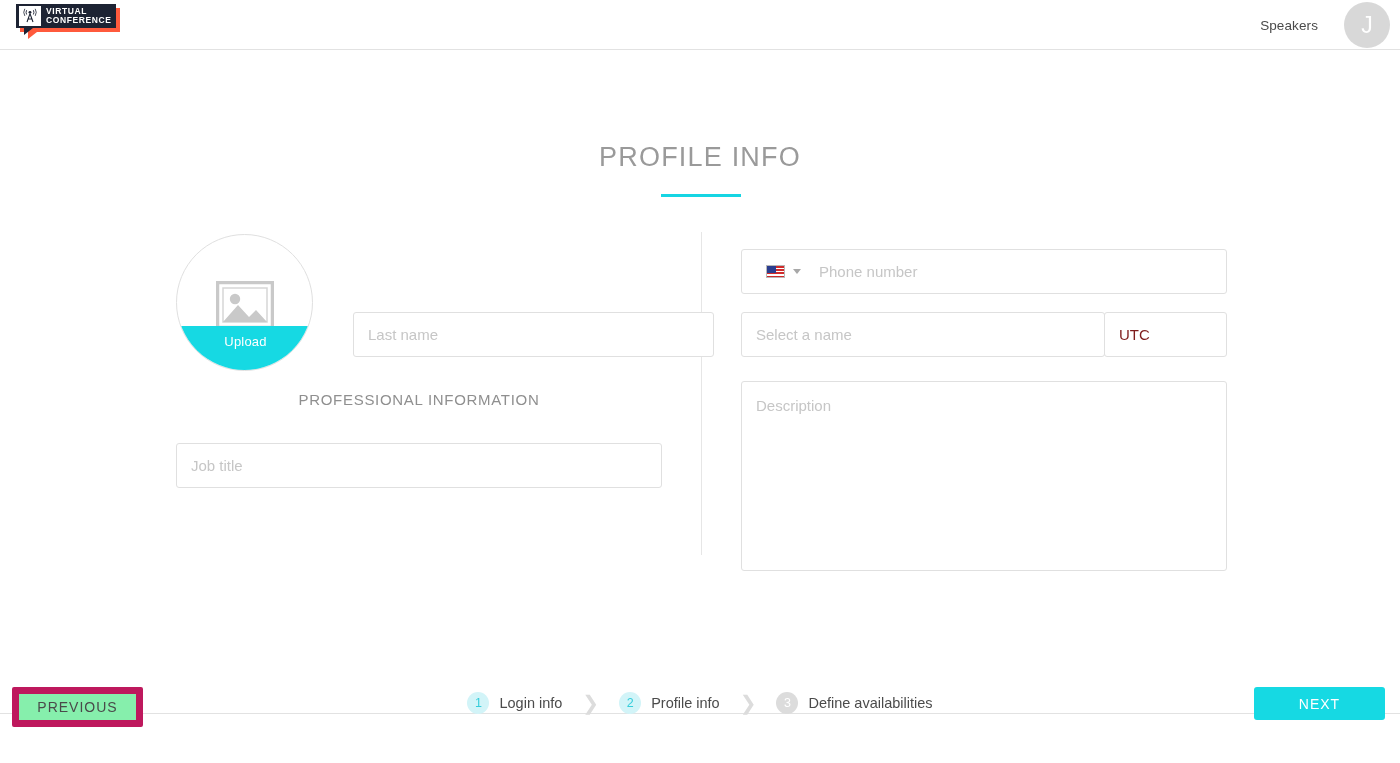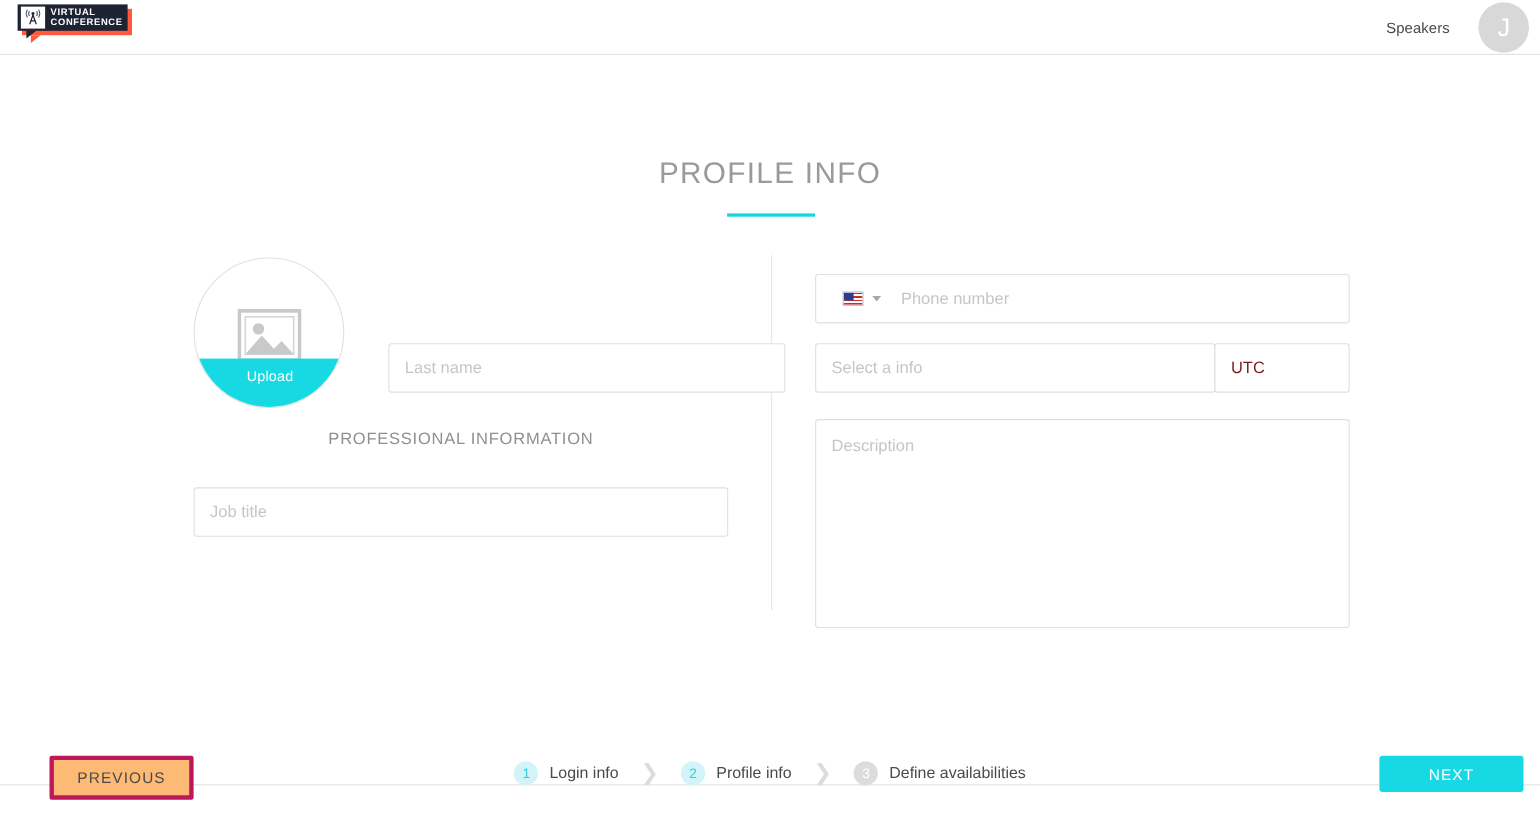--- a/index.html
+++ b/index.html
@@ -179,25 +179,25 @@
   
   .footer {
     position: absolute; left: 0; bottom: 0;
     width: 1400px; height: 50px;
     border-top: 1px solid #e2e2e2;
     background: #ffffff;
   }
   .btn-prev {
     position: absolute; left: 12px; top: -27px;
     width: 131px; height: 40px;
-    border: 4px solid #be185d; border-radius: 2px;
-    background: #fdba74; color: #4a4a4a;
+    border: 7px solid #be185d; border-radius: 2px;
+    background: #86efac; color: #4a4a4a;
     font-size: 14px; letter-spacing: 1px;
     display: flex; align-items: center; justify-content: center;
-    cursor: pointer; font-family: "Liberation Sans", sans-serif; margin-left: 33px;
+    cursor: pointer; font-family: "Liberation Sans", sans-serif;
   }
   .btn-next {
     position: absolute; right: 15px; top: -27px;
     width: 131px; height: 33px;
     border: none; border-radius: 3px;
     background: #16d9e3; color: #ffffff;
     font-size: 14px; letter-spacing: 1px;
     display: flex; align-items: center; justify-content: center;
     cursor: pointer; font-family: "Liberation Sans", sans-serif;
   }
@@ -288,21 +288,21 @@
     <div class="fld" id="phone">
       <span class="flag">
         <span class="stripes"></span>
         <span class="canton"></span>
       </span>
       <span class="caret"></span>
       <span class="ph phone-ph">Phone number</span>
     </div>
 
     <div class="fld" id="city">
-      <span class="ph">Select a info</span>
+      <span class="ph">Select a name</span>
     </div>
 
     <div class="fld" id="utc">
       <span class="val">UTC</span>
     </div>
 
     <div class="fld" id="description">
       <span class="ph">Description</span>
     </div>
   </div>

